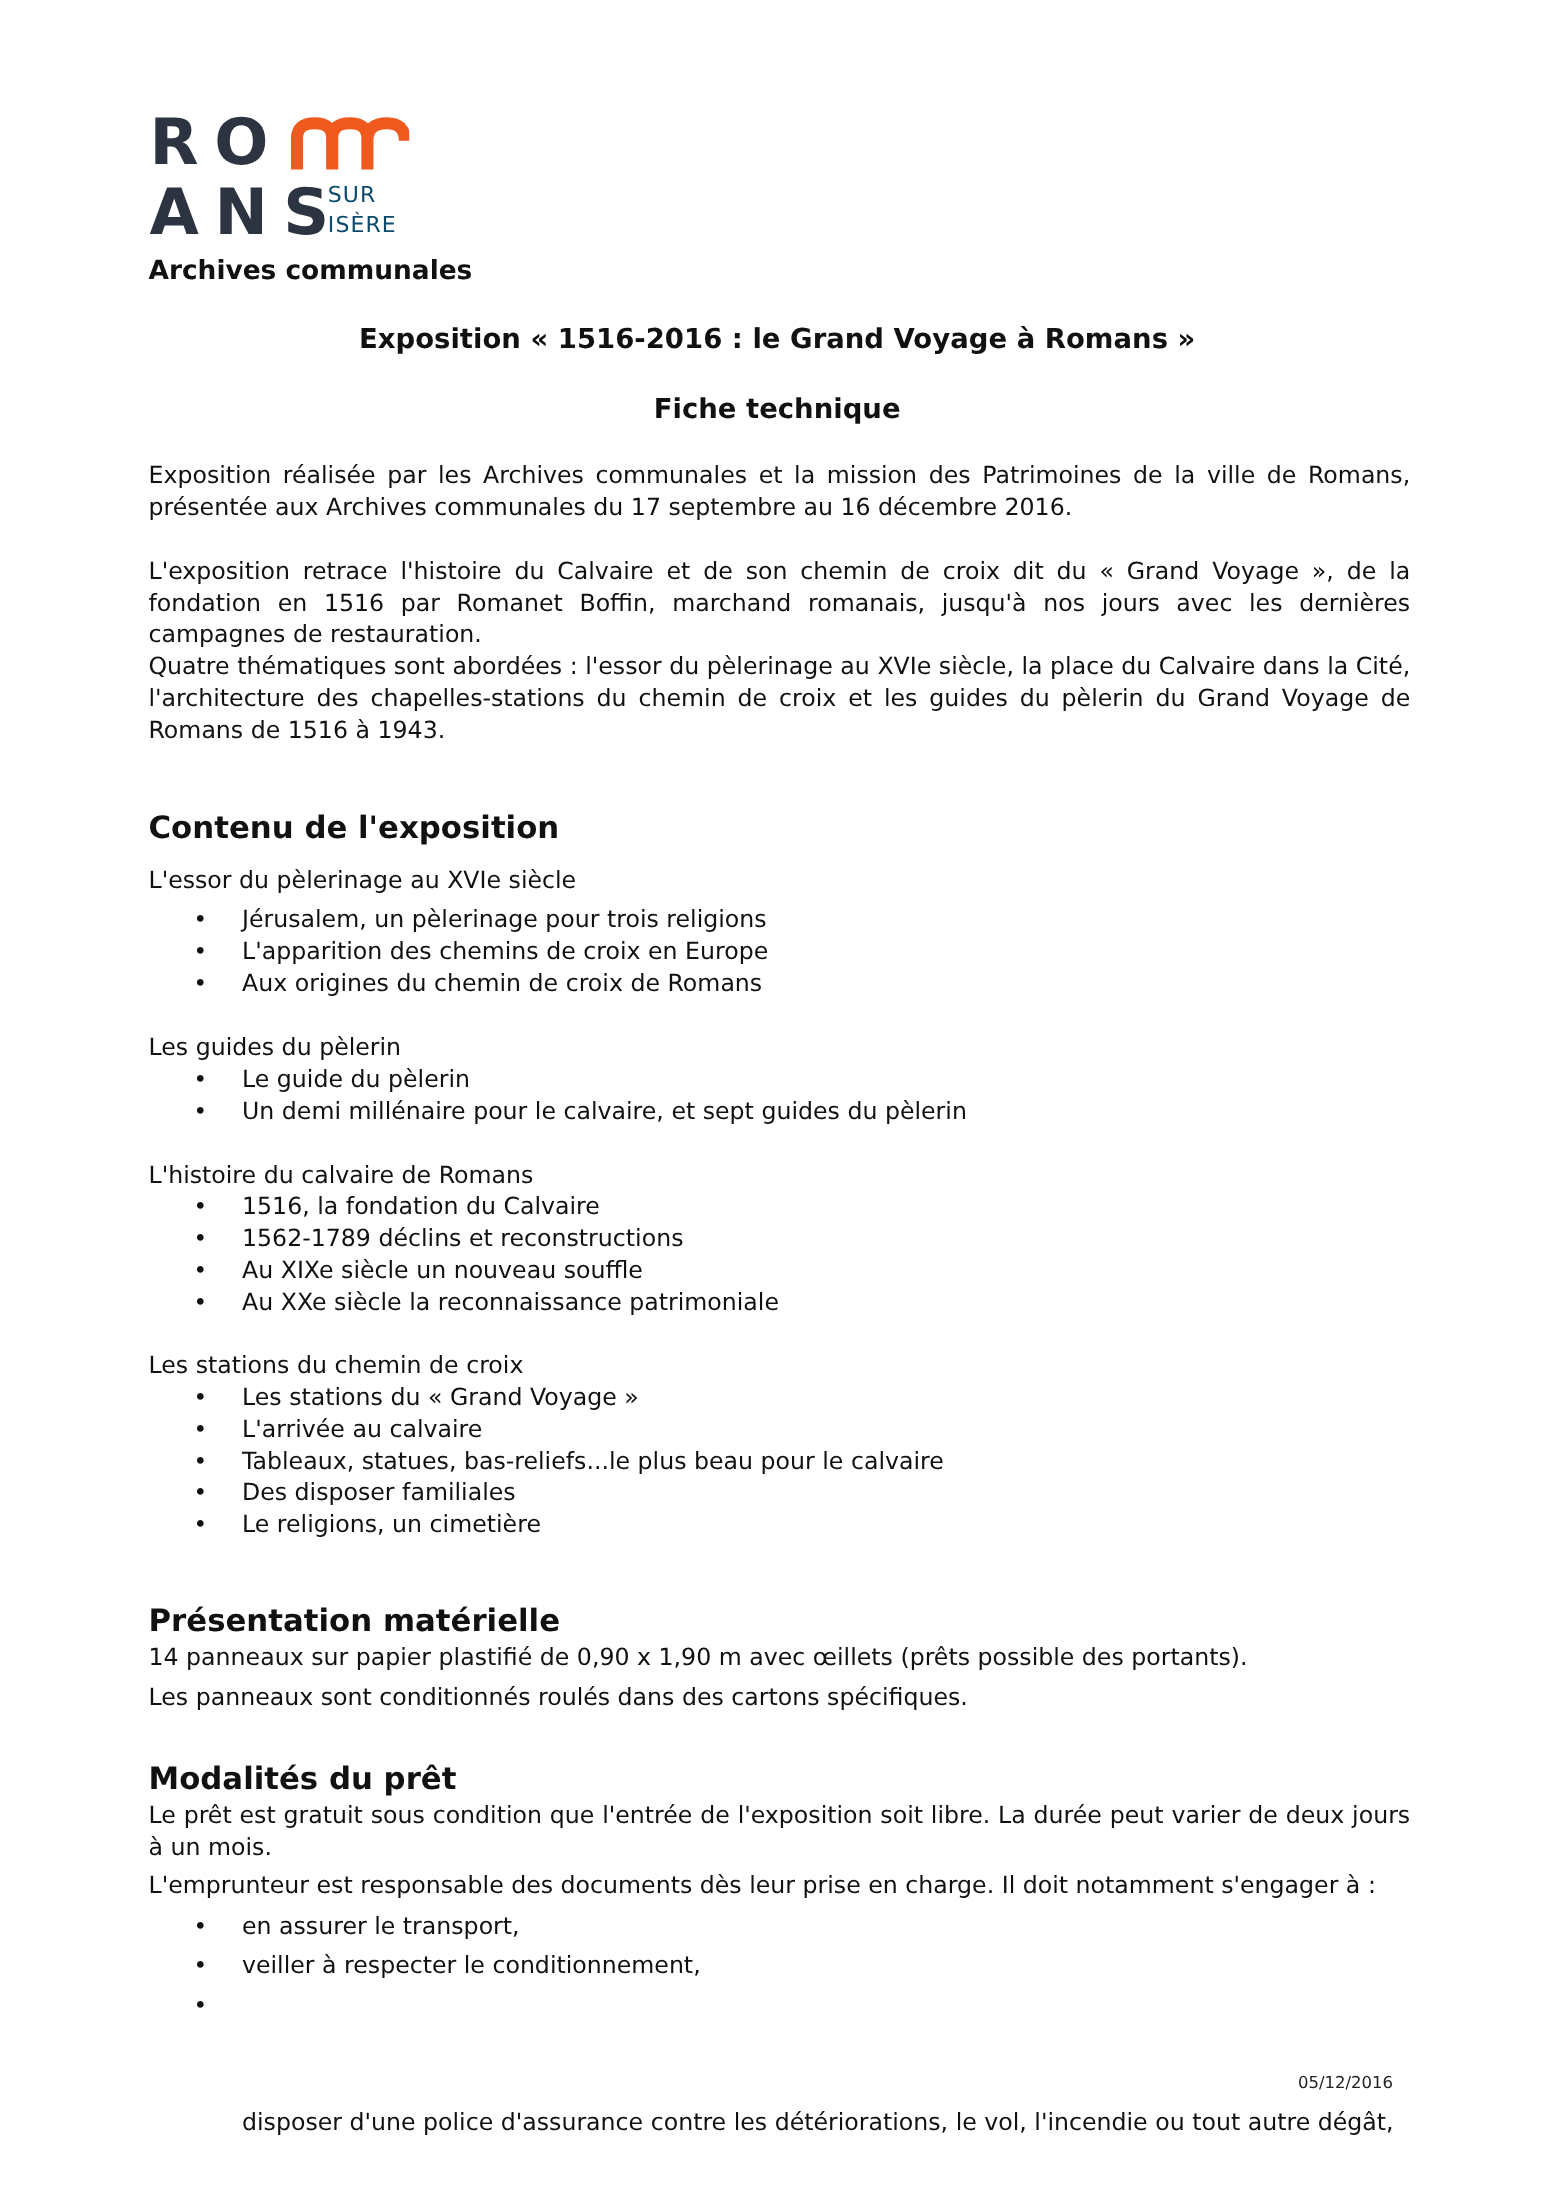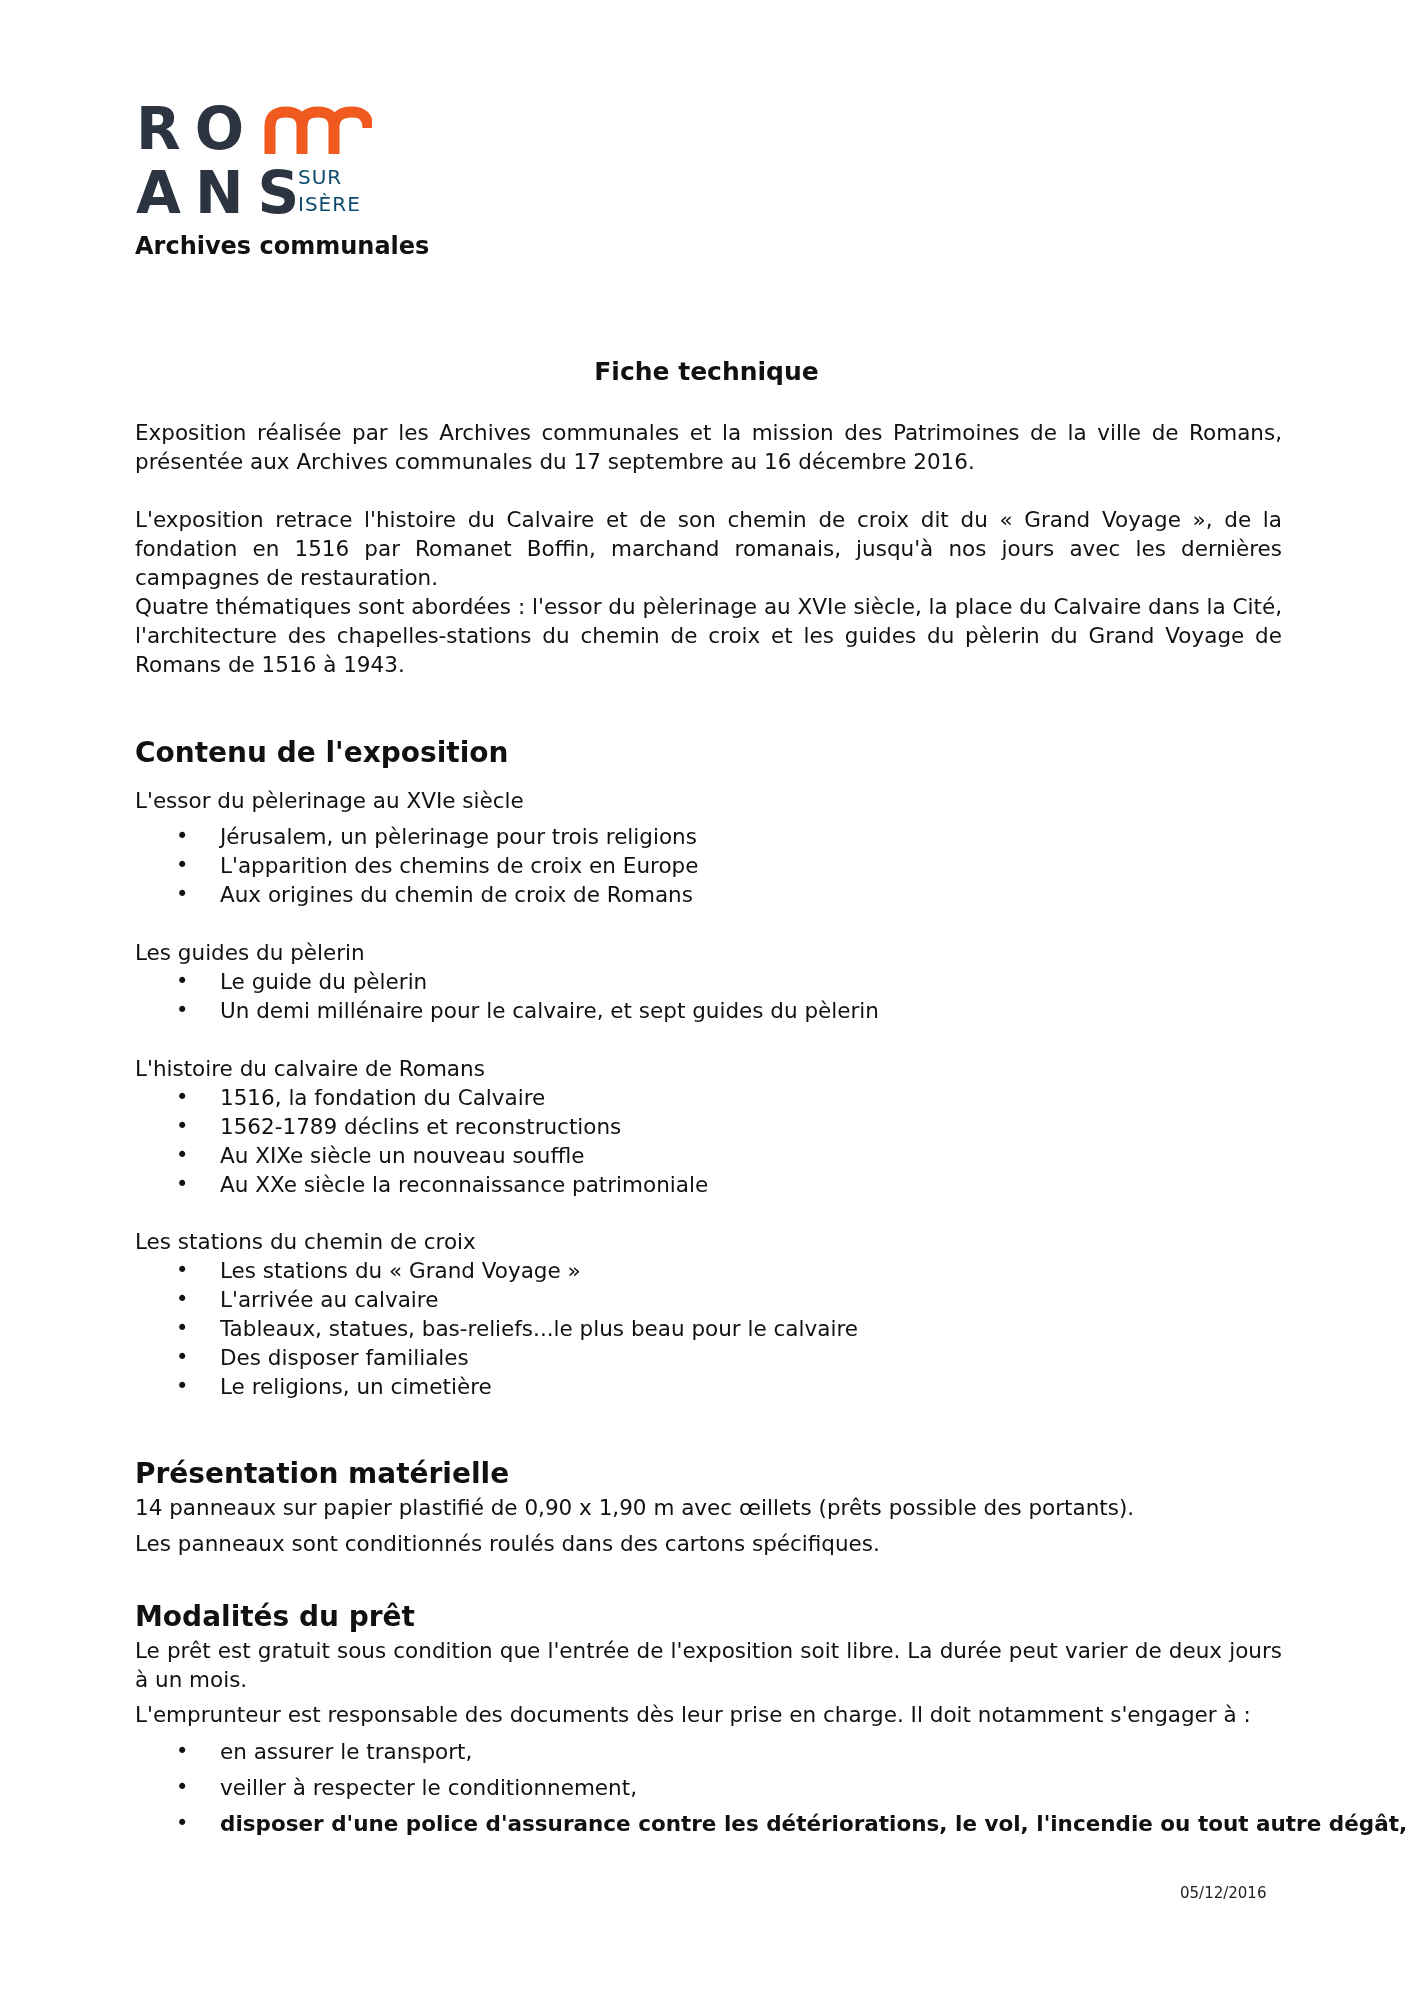--- a/index.html
+++ b/index.html
@@ -32,20 +32,21 @@
     <div class="logo-row" style="left:0; top:0;">RO</div>
     <svg style="position:absolute; left:128px; top:6px;" width="108" height="50" viewBox="0 0 108 50">
       <path d="M6 48 V20 Q6 6 22 6 Q38 6 38 20 V48 M38 20 Q38 6 54 6 Q70 6 70 20 V48 M70 22 Q70 6 88 6 Q104 6 104 22" fill="none" stroke="#f05a1e" stroke-width="11" stroke-linecap="butt"></path>
     </svg>
     <div class="logo-row" style="left:0; top:64px;">ANS</div>
     <div class="logo-sub" style="left:162px; top:66px;">SUR</div>
     <div class="logo-sub" style="left:162px; top:93px;">ISÈRE</div>
   </div>
   <div class="abs archives">Archives communales</div>
 
+  <div class="abs h-title" style="top:293px;">Exposition « 1516-2016 : le Grand Voyage à Romans »</div>
   <div class="abs h-title" style="top:357px;">Fiche technique</div>
 
   <div class="justify-block" style="top:418px;">Exposition réalisée par les Archives communales et la mission des Patrimoines de la ville de Romans, présentée aux Archives communales du 17 septembre au 16 décembre 2016.</div>
   <div class="justify-block" style="top:505px;">L'exposition retrace l'histoire du Calvaire et de son chemin de croix dit du « Grand Voyage », de la fondation en 1516 par Romanet Boffin, marchand romanais, jusqu'à nos jours avec les dernières campagnes de restauration.</div>
   <div class="justify-block" style="top:592px;">Quatre thématiques sont abordées : l'essor du pèlerinage au XVIe siècle, la place du Calvaire dans la Cité, l'architecture des chapelles-stations du chemin de croix et les guides du pèlerin du Grand Voyage de Romans de 1516 à 1943.</div>
 
   <div class="abs section-head" style="top:736px;">Contenu de l'exposition</div>
 
   <div class="abs body-line" style="top:786px;">L'essor du pèlerinage au XVIe siècle</div>
   <div>
@@ -121,17 +122,17 @@
   <div>
     <span class="bullet" style="top:1737px;">•</span>
     <span class="bullet-text" style="top:1737px;">en assurer le transport,</span>
   </div>
   <div>
     <span class="bullet" style="top:1773px;">•</span>
     <span class="bullet-text" style="top:1773px;">veiller à respecter le conditionnement,</span>
   </div>
   <div>
     <span class="bullet" style="top:1809px;">•</span>
-    <span class="bullet-text" style="top:1809px;font-weight:bold;">disposer d'une police d'assurance contre les détériorations, le vol, l'incendie ou tout autre dégât,</span>
+    <span class="bullet-text" style="top:1915px;">disposer d'une police d'assurance contre les détériorations, le vol, l'incendie ou tout autre dégât,</span>
   </div>
 
   <div class="abs date">05/12/2016</div>
 </div>
 
 </body></html>

